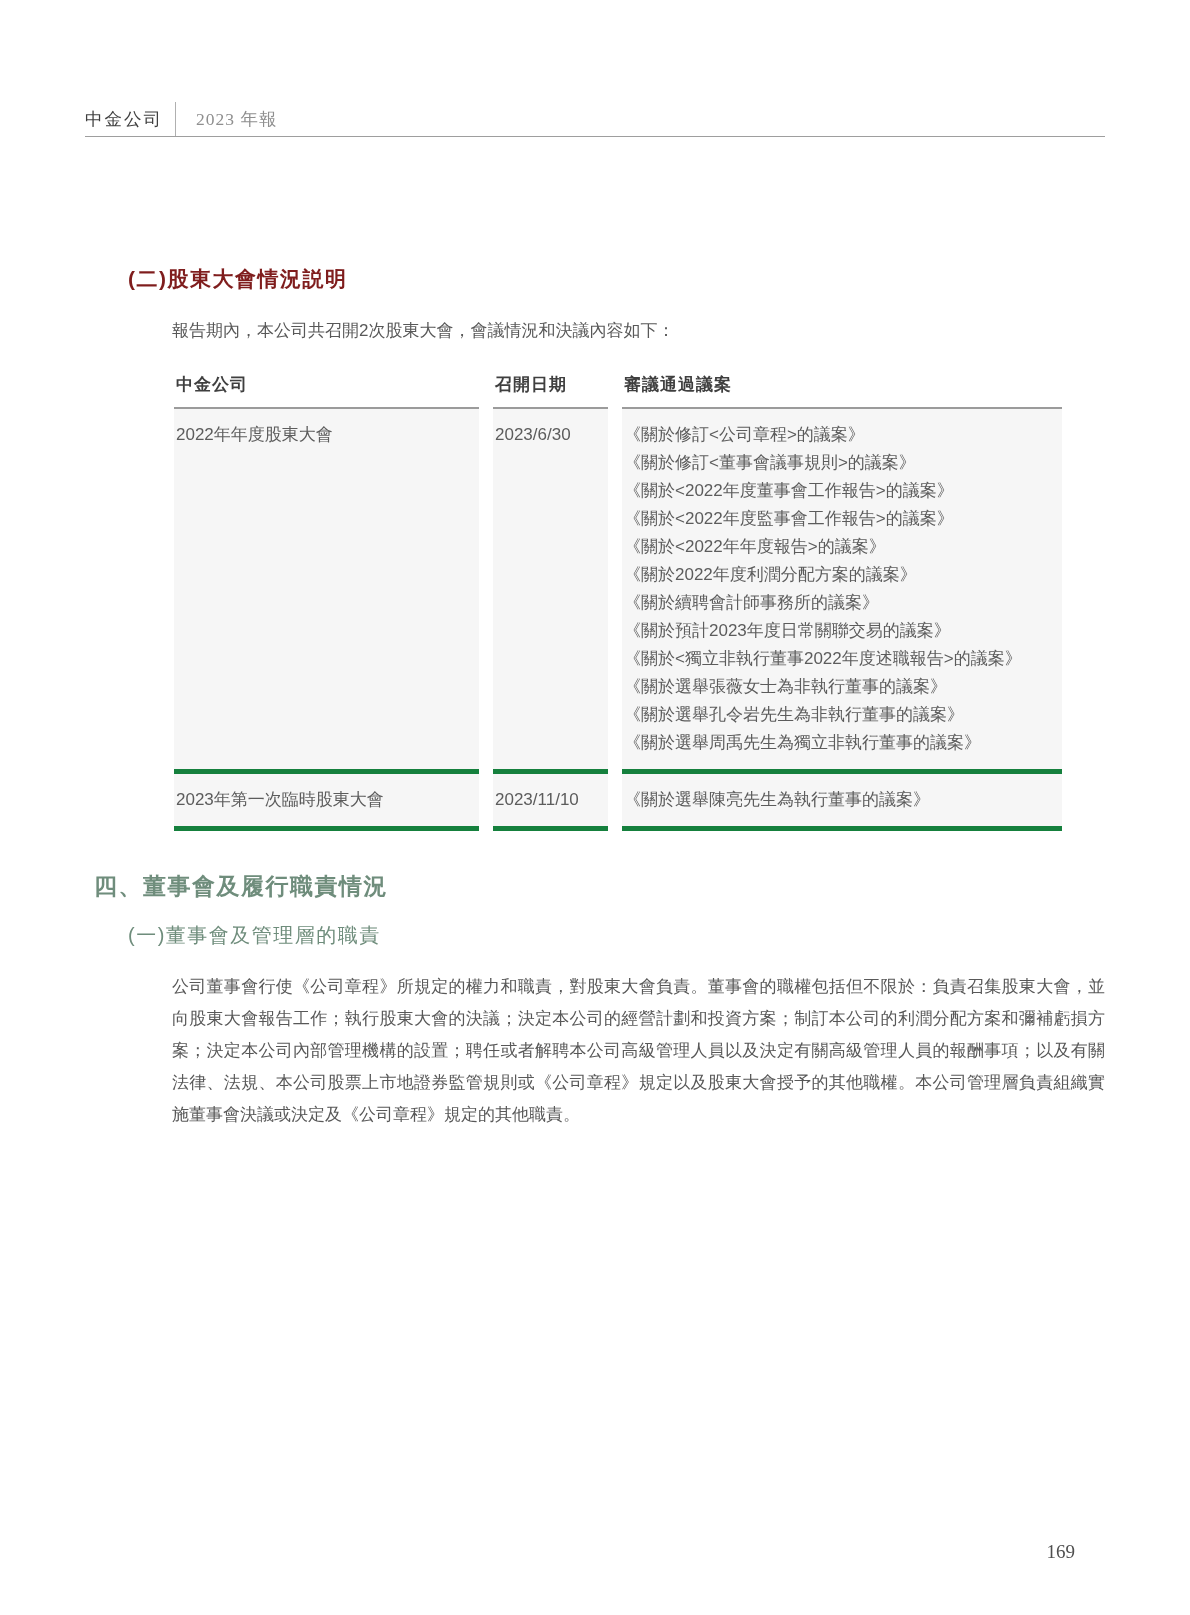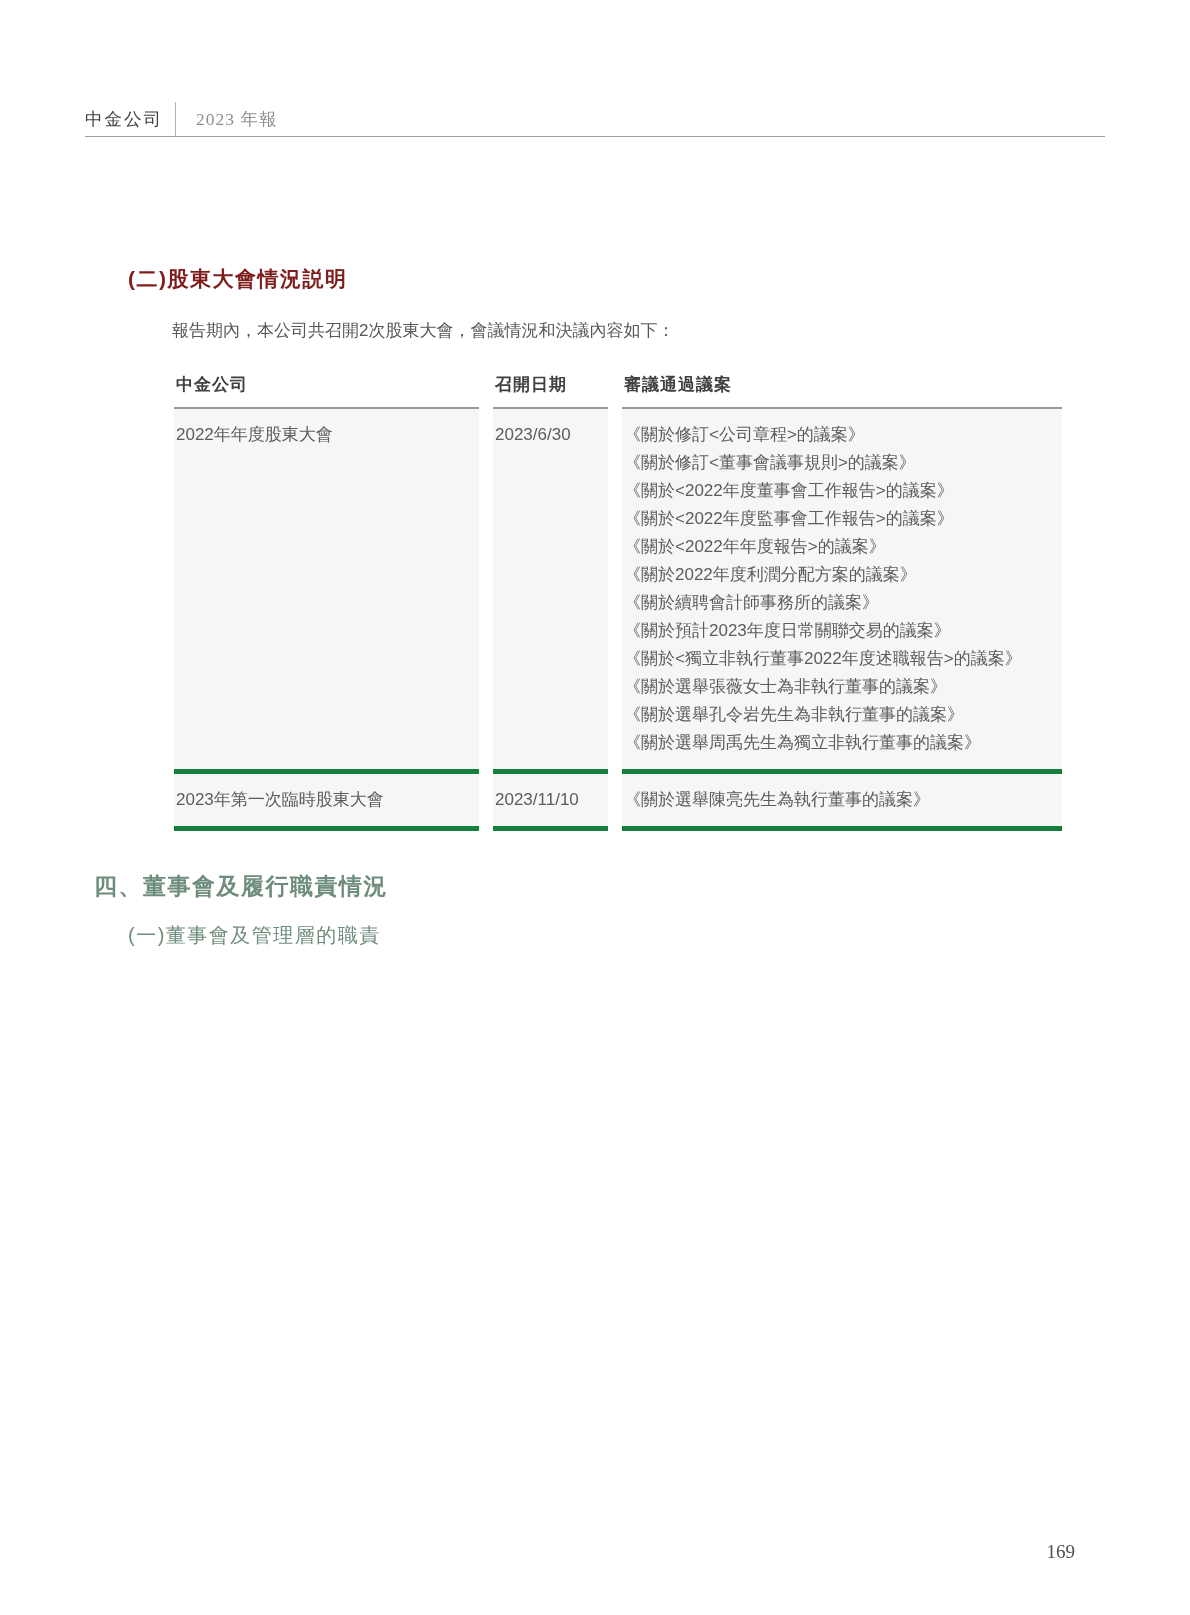--- a/index.html
+++ b/index.html
@@ -153,18 +153,19 @@
             </td>
           </tr>
         </tbody>
     </table>
 
 
     <h2 class="h-lv1">四、董事會及履行職責情況</h2>
 
     <h3 class="h-lv2b">(一)董事會及管理層的職責</h3>
 
+    <p class="para justify">公司董事會行使《公司章程》所規定的權力和職責，對股東大會負責。董事會的職權包括但不限於：負責召集股東大會，並向股東大會報告工作；執行股東大會的決議；決定本公司的經營計劃和投資方案；制訂本公司的利潤分配方案和彌補虧損方案；決定本公司內部管理機構的設置；聘任或者解聘本公司高級管理人員以及決定有關高級管理人員的報酬事項；以及有關法律、法規、本公司股票上市地證券監管規則或《公司章程》規定以及股東大會授予的其他職權。本公司管理層負責組織實施董事會決議或決定及《公司章程》規定的其他職責。</p>
 
   </main>
 
   <footer class="page-footer">169</footer>
 
 </div>
 
 </body></html>

